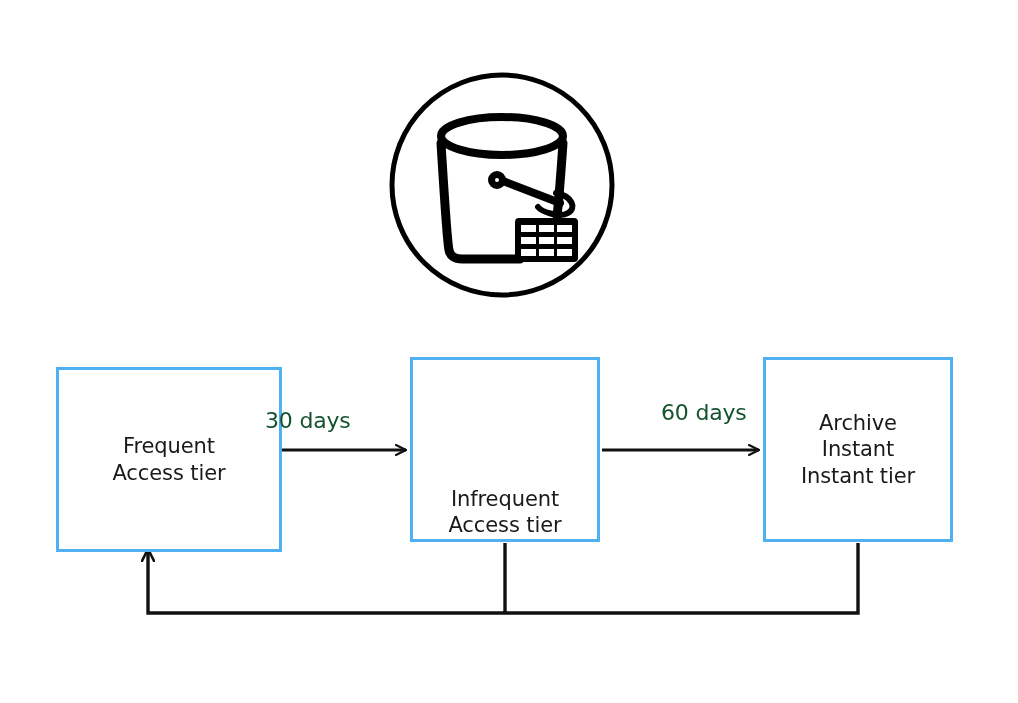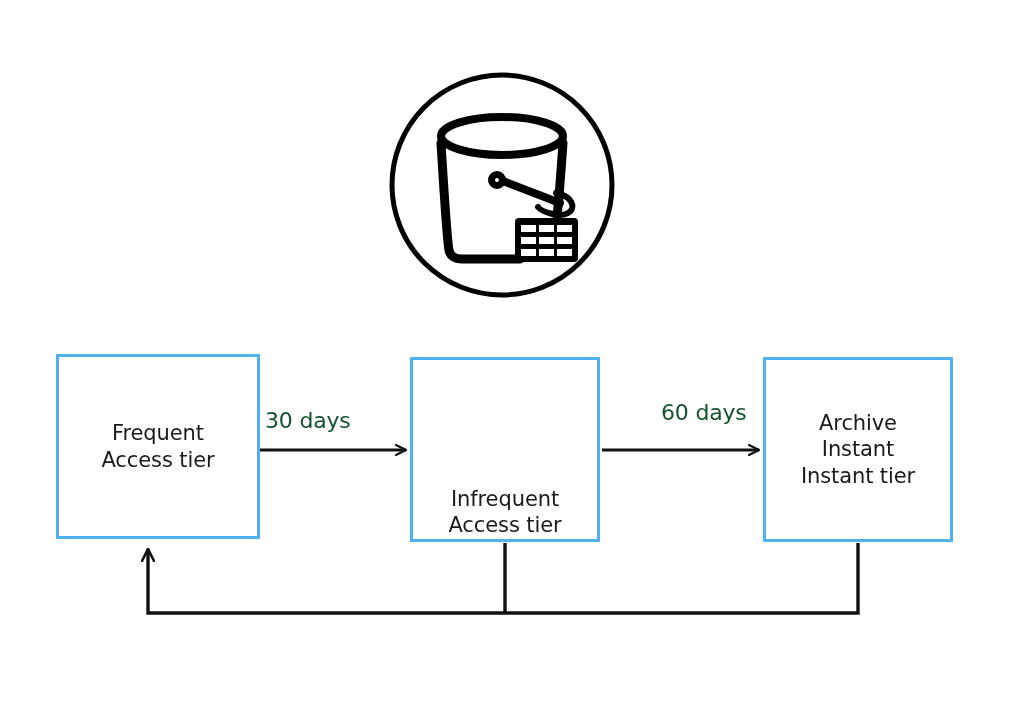--- a/index.html
+++ b/index.html
@@ -101,21 +101,21 @@
 
     <line x1="248" y1="450" x2="406" y2="450" stroke="#111111" stroke-width="3" marker-end="url(#arrow-right)"></line>
 
     <line x1="602" y1="450" x2="759" y2="450" stroke="#111111" stroke-width="3" marker-end="url(#arrow-right)"></line>
 
     <path d="M 858 543 L 858 613 L 148 613 L 148 549" fill="none" stroke="#111111" stroke-width="3.4" stroke-linejoin="miter" marker-end="url(#arrow-up)"></path>
 
     <line x1="505" y1="543" x2="505" y2="613" stroke="#111111" stroke-width="3.4"></line>
   </svg>
 
-  <div class="tier-box" id="box-0" style="left: 56px; top: 354px; width: 204px; height: 185px; border: 3px solid rgb(79, 176, 242);">
+  <div class="tier-box" id="box-0" style="left: 56px; top: 367px; width: 226px; height: 185px; border: 3px solid rgb(79, 176, 242);">
     <span class="tier-label">Frequent
 Access tier</span>
   </div>
 
   <div class="tier-box" id="box-1" style="left: 410px; top: 357px; width: 190px; height: 185px; border: 3px solid rgb(79, 176, 242); align-items: flex-end;">
     <span class="tier-label">Infrequent
 Access tier</span>
   </div>
 
   <div class="tier-box" id="box-2" style="left: 763px; top: 357px; width: 190px; height: 185px; border: 3px solid rgb(79, 176, 242);">

